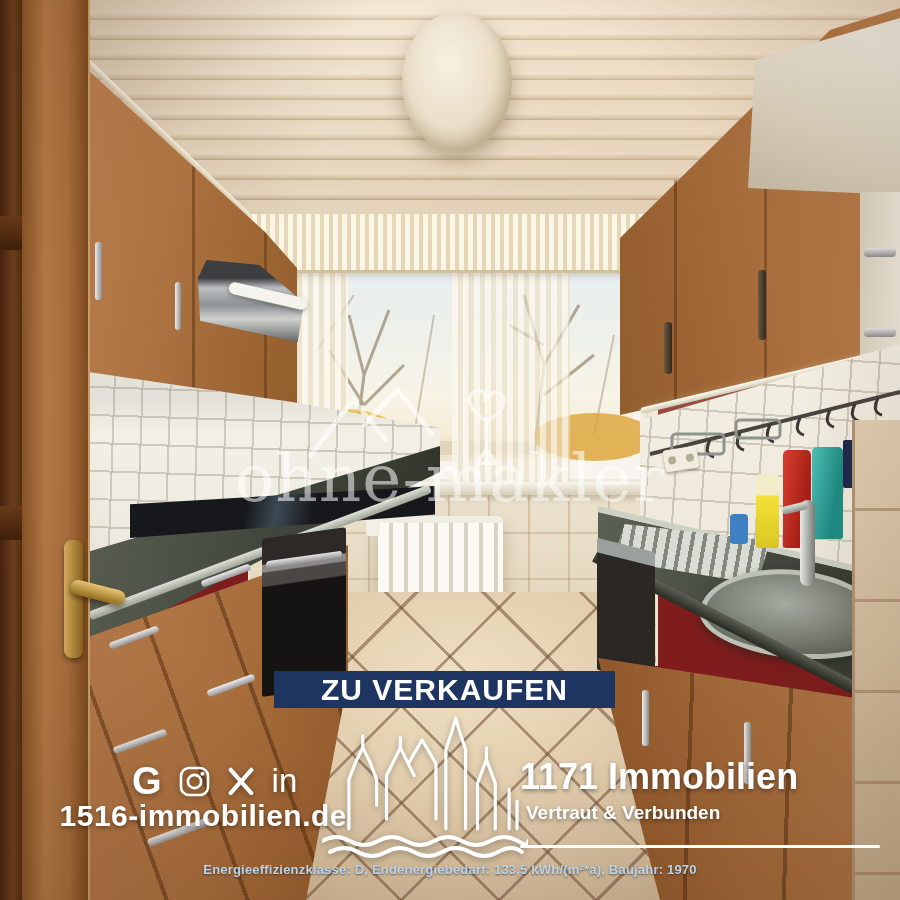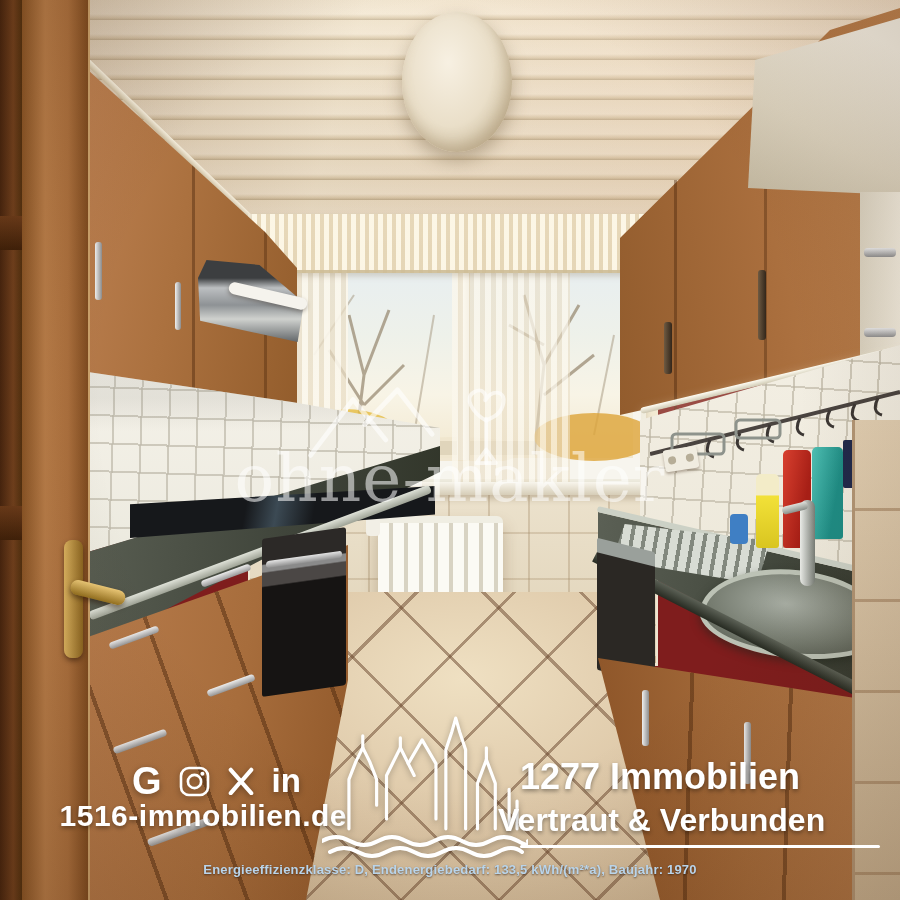--- a/index.html
+++ b/index.html
@@ -199,29 +199,29 @@
   .wm-logo{left:305px;top:384px;width:235px;height:82px;}
   .wm-text{left:0;top:440px;width:900px;text-align:center;
     font-family:"DejaVu Serif",serif;font-size:66px;letter-spacing:1px;
     color:rgba(255,255,255,.55);}
   .banner{left:274px;top:671px;width:341px;height:37px;background:var(--banner-bg,#1d3560);
     color:var(--overlay-text,#fff);font-size:30px;font-weight:bold;letter-spacing:1px;
     line-height:37px;text-align:center;}
   .social{left:132px;top:760px;width:206px;height:42px;display:flex;align-items:center;gap:17px;
     color:var(--overlay-text,#fff);filter:drop-shadow(0 2px 3px rgba(0,0,0,.35));}
   .soc-g{font-size:38px;font-weight:bold;line-height:40px;}
-  .soc-in{font-size:33px;font-weight:bold;line-height:40px;}
+  .soc-in{font-size:33px;font-weight:normal;line-height:40px;}
   .website{left:25px;top:799px;width:322px;text-align:right;color:var(--overlay-text,#fff);
     font-size:30px;font-weight:bold;letter-spacing:.5px;text-shadow:0 2px 4px rgba(0,0,0,.4);}
   .skyline{left:343px;top:714px;width:178px;height:118px;filter:drop-shadow(0 2px 3px rgba(0,0,0,.3));}
   .waves{left:322px;top:832px;width:206px;height:30px;filter:drop-shadow(0 2px 3px rgba(0,0,0,.3));}
   .company{left:520px;top:756px;width:340px;color:var(--overlay-text,#fff);
     font-size:36px;font-weight:bold;text-shadow:0 2px 4px rgba(0,0,0,.4);}
-  .tagline{left:498px;top:802px;width:340px;color:var(--overlay-text,#fff);
-    font-size:32px;font-weight:bold;text-shadow:0 2px 4px rgba(0,0,0,.4);}
+  .tagline{left:526px;top:802px;width:340px;color:var(--overlay-text,#fff);
+    font-size:19px;font-weight:bold;text-shadow:0 2px 4px rgba(0,0,0,.4);}
   .divider{left:520px;top:845px;width:360px;height:3px;background:var(--overlay-text,#fff);border-radius:2px;}
   .energy{left:0;top:861px;width:900px;text-align:center;color:var(--energy-text,#b9d4ea);
     font-size:13px;font-weight:600;line-height:17.5px;letter-spacing:.2px;
     text-shadow:0 1px 2px rgba(40,20,10,.6);}
 </style>
 </head>
 <body>
 
 <div class="stage">
 
@@ -330,20 +330,21 @@
       <path d="M60 42 L94 6 L130 52"></path>
     </g>
     <g stroke="rgba(255,255,255,.6)" stroke-width="4" stroke-linecap="round" stroke-linejoin="round">
       <path d="M186 82 L186 36"></path>
       <path d="M186 38 C172 30 162 14 174 8 C182 4 187 10 185 17 C192 5 206 7 204 19 C202 31 194 34 186 38 Z"></path>
       <path d="M176 82 L196 82 L186 68 Z"></path>
     </g>
   </svg>
   <div class="abs wm-text">ohne-makler</div>
 
+  <div class="abs banner">ZU VERKAUFEN</div>
 
   <div class="abs social">
     <span class="soc-g">G</span>
     <svg width="31" height="31" viewBox="0 0 31 31" fill="none">
       <rect x="2" y="2" width="27" height="27" rx="8" stroke="#fff" stroke-width="2.6"></rect>
       <circle cx="15.5" cy="15.5" r="6.6" stroke="#fff" stroke-width="2.6"></circle>
       <circle cx="23.4" cy="7.8" r="2" fill="#fff"></circle>
     </svg>
     <svg width="28" height="28" viewBox="0 0 30 30" fill="none">
       <path d="M4 3 L26 28 M26 3 L17 13.5 M4 28 L13 17.5" stroke="#fff" stroke-width="4.4" stroke-linecap="round"></path>
@@ -364,21 +365,21 @@
       <path d="M136 114 L136 68 L145 44 L154 68 L154 114"></path>
       <path d="M145 44 L145 32"></path>
       <path d="M168 114 L168 74 M176 114 L176 86"></path>
     </g>
   </svg>
   <svg class="abs waves" viewBox="0 0 206 30" fill="none">
     <path d="M0 9 Q14 1 28 9 T56 9 T84 9 T112 9 T140 9 T168 9 T196 9 T206 9" stroke="#fff" stroke-width="4" stroke-linecap="round"></path>
     <path d="M8 20 Q22 12 36 20 T64 20 T92 20 T120 20 T148 20 T176 20 T200 20" stroke="#fff" stroke-width="4" stroke-linecap="round"></path>
   </svg>
 
-  <div class="abs company">1277 Immobilien</div>
+  <div class="abs company">1171 Immobilien</div>
   <div class="abs tagline">Vertraut &amp; Verbunden</div>
   <div class="abs divider"></div>
 
   <div class="abs energy">
     <div>Energieeffizienzklasse: D, Endenergiebedarf: 133,5 kWh/(m²*a), Baujahr: 1970</div>
   </div>
 
 </div>
 
 </body></html>

